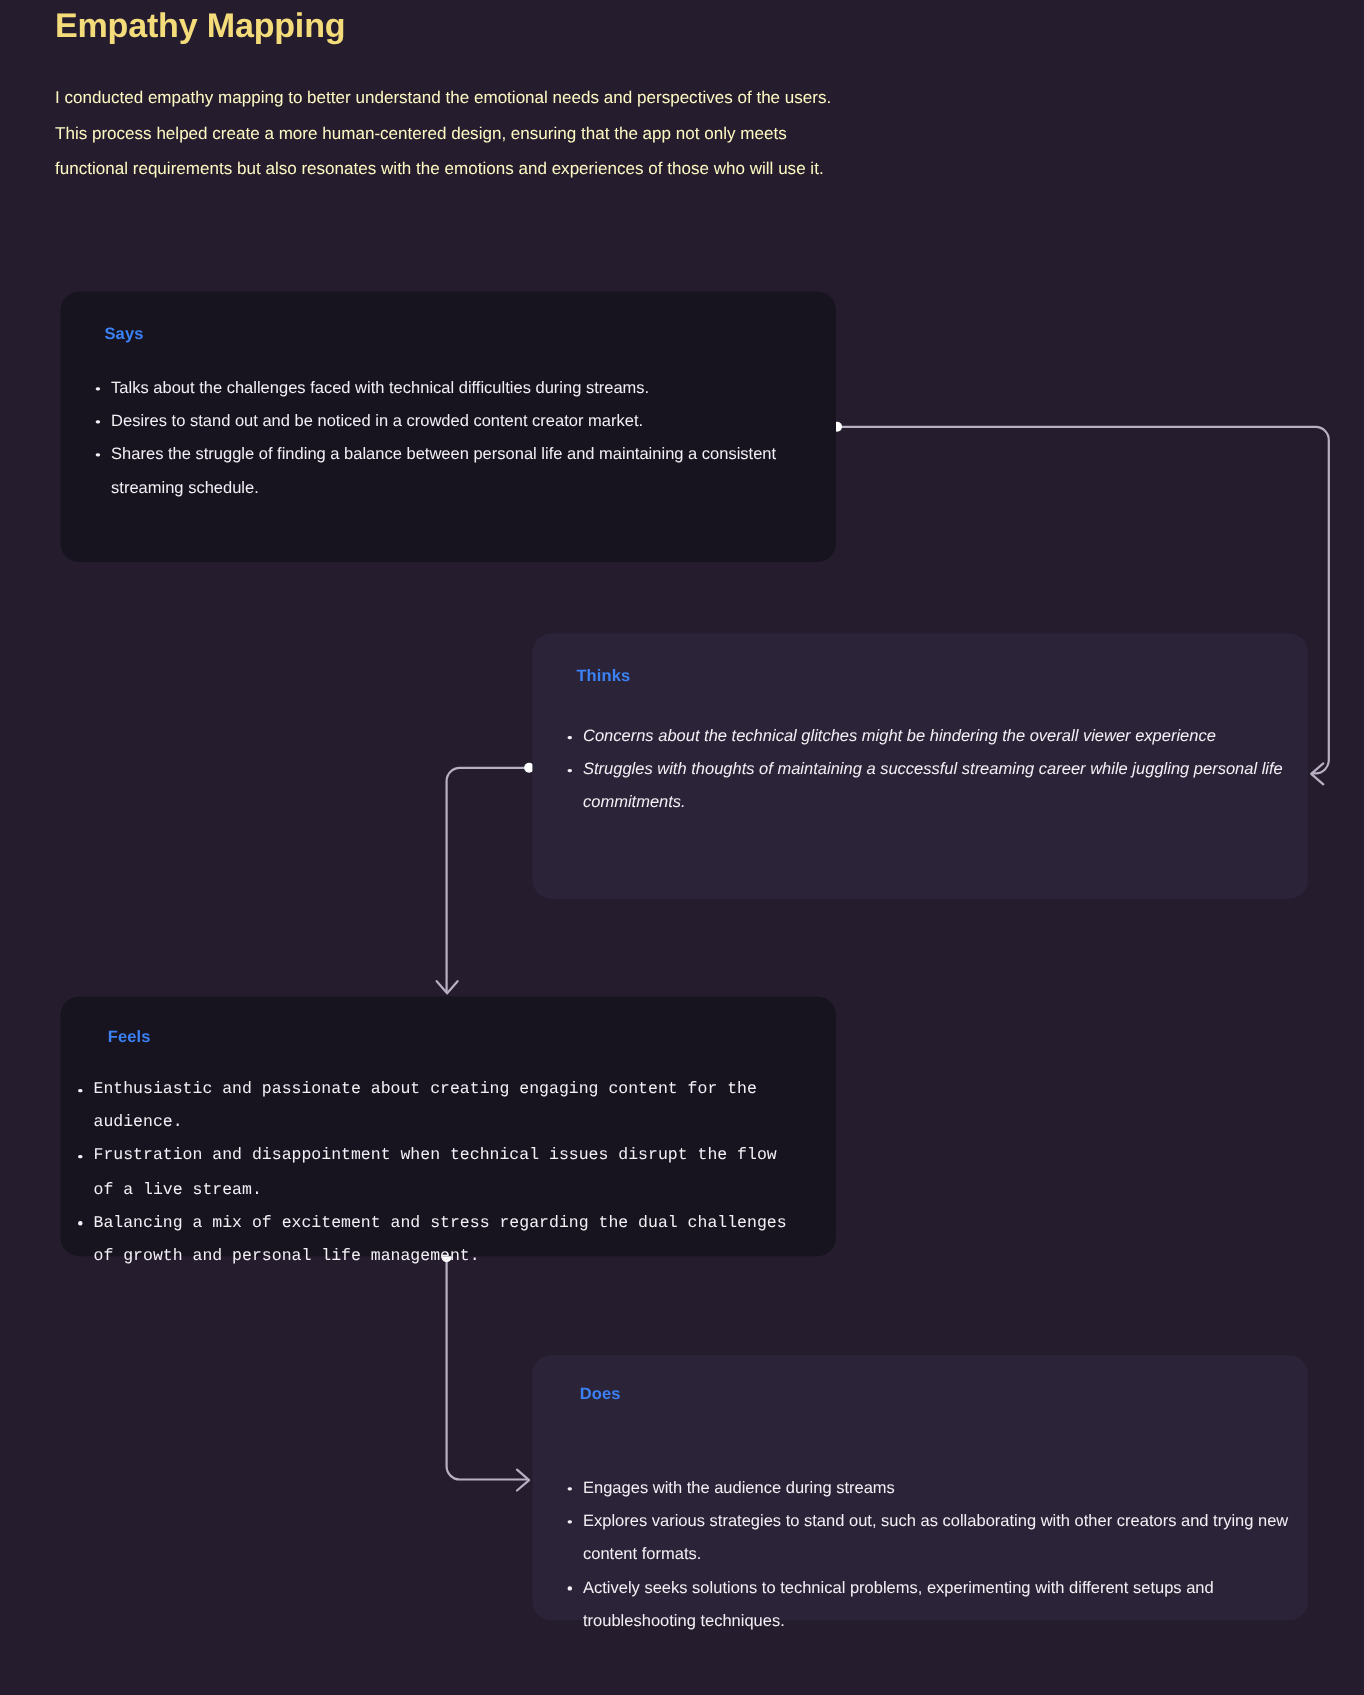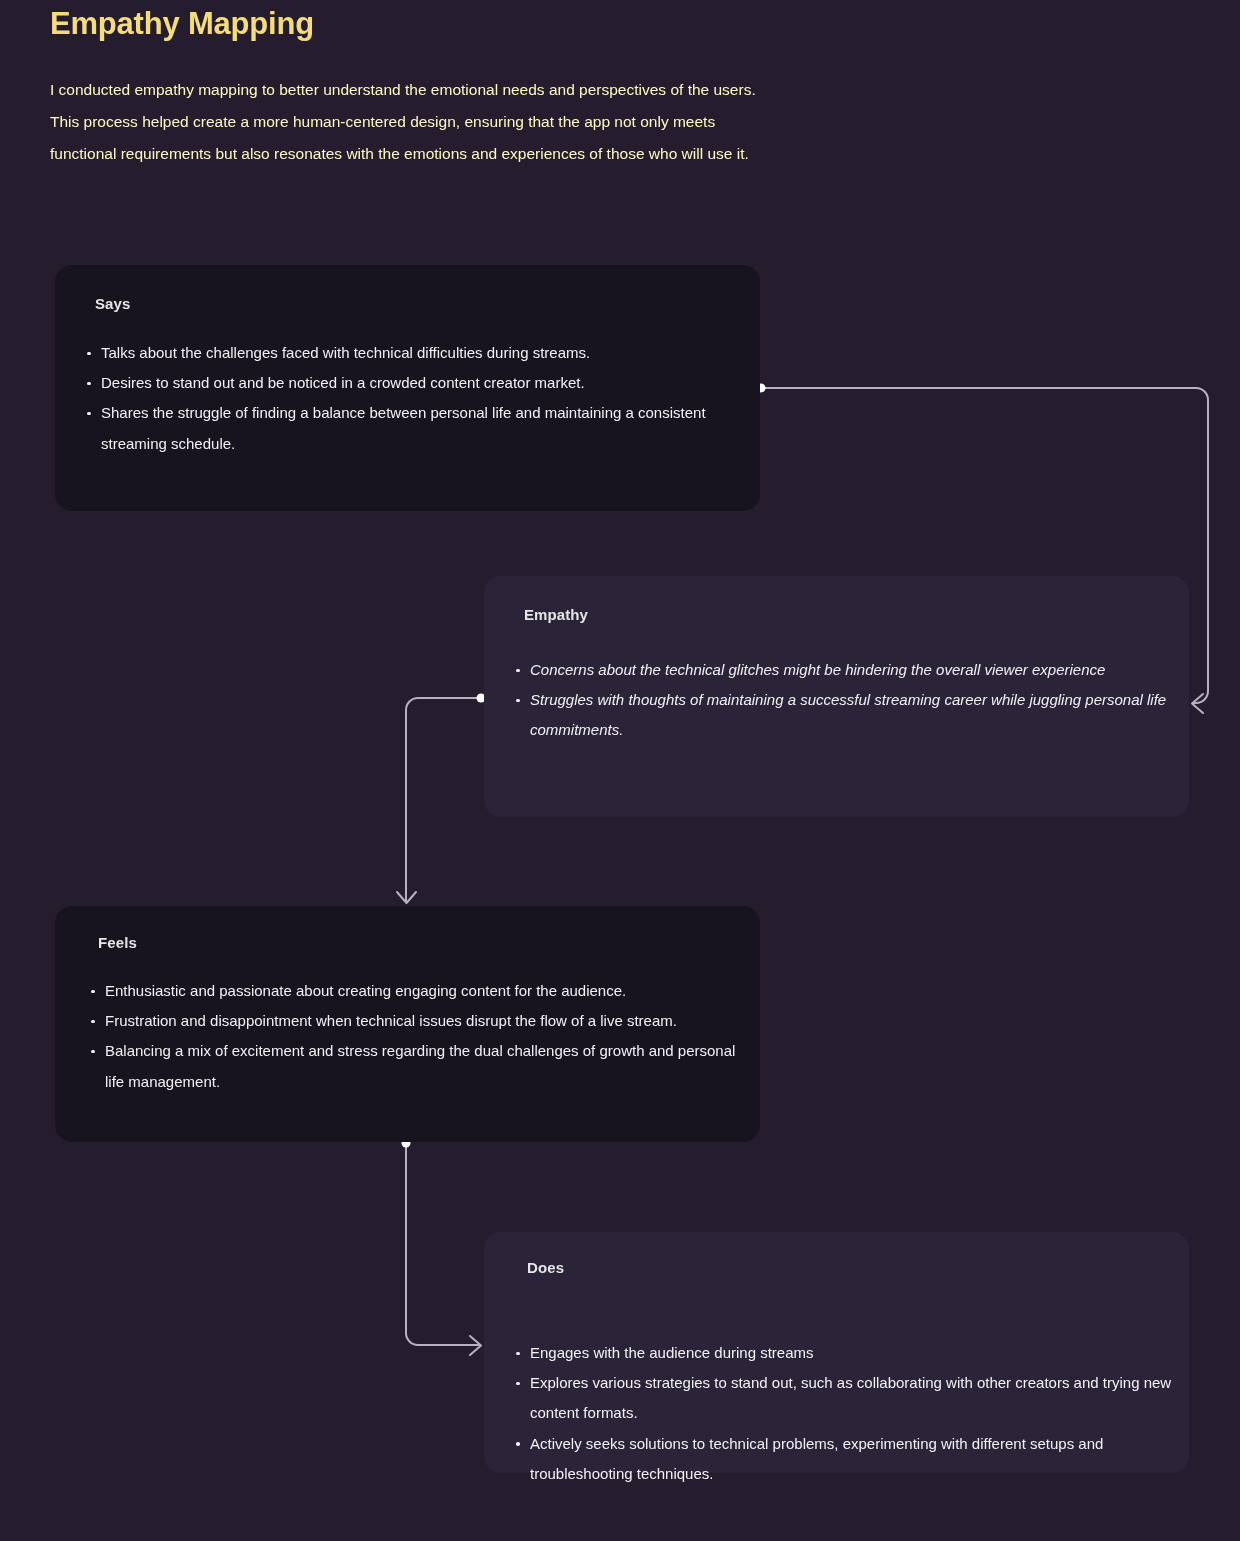--- a/index.html
+++ b/index.html
@@ -56,21 +56,21 @@
     position: absolute;
     border-radius: 17px;
   }
   .card.dark   { background: #17131F; }
   .card.light  { background: #2B2338; }
 
   .card-title {
     position: absolute;
     font-size: 15px;
     font-weight: 700;
-    color: #e5e5e5;
+    color: #3b82f6;
     letter-spacing: 0.1px;
     white-space: nowrap;
   }
 
   .card-list {
     position: absolute;
     list-style: none;
   }
   .card-list li {
     position: relative;
@@ -95,21 +95,21 @@
   #card-says   { left: 55px;  top: 265px;  width: 705px;  height: 246px; }
   #card-says   .card-title { left: 40px; top: 30px; }
   #card-says   .card-list  { left: 30px; top: 73px; width: 660px; }
 
   #card-thinks { left: 484px; top: 576px;  width: 705px;  height: 241px; }
   #card-thinks .card-title { left: 40px; top: 30px; }
   #card-thinks .card-list  { left: 30px; top: 79px; width: 660px; font-style: italic; }
 
   #card-feels  { left: 55px;  top: 906px;  width: 705px;  height: 236px; }
   #card-feels  .card-title { left: 43px; top: 28px; }
-  #card-feels  .card-list  { left: 34px; top: 70px; width: 660px; }
+  #card-feels  .card-list  { left: 14px; top: 70px; width: 660px; font-family: Liberation Mono, monospace; }
 
   #card-does   { left: 484px; top: 1232px; width: 705px;  height: 241px; }
   #card-does   .card-title { left: 43px; top: 27px; }
   #card-does   .card-list  { left: 30px; top: 70px; width: 660px; margin-top: 36px; }
 
   
   .connectors {
     position: absolute;
     left: 0; top: 0;
     width: 1240px;
@@ -171,21 +171,21 @@
   <section class="card dark" id="card-says">
     <div class="card-title">Says</div>
     <ul class="card-list">
       <li>Talks about the challenges faced with technical difficulties during streams.</li>
       <li>Desires to stand out and be noticed in a crowded content creator market.</li>
       <li>Shares the struggle of finding a balance between personal life and maintaining a consistent streaming schedule.</li>
     </ul>
   </section>
 
   <section class="card light" id="card-thinks">
-    <div class="card-title">Empathy</div>
+    <div class="card-title">Thinks</div>
     <ul class="card-list">
       <li>Concerns about the technical glitches might be hindering the overall viewer experience</li>
       <li>Struggles with thoughts of maintaining a successful streaming career while juggling personal life commitments.</li>
     </ul>
   </section>
 
   <section class="card dark" id="card-feels">
     <div class="card-title">Feels</div>
     <ul class="card-list">
       <li>Enthusiastic and passionate about creating engaging content for the audience.</li>

